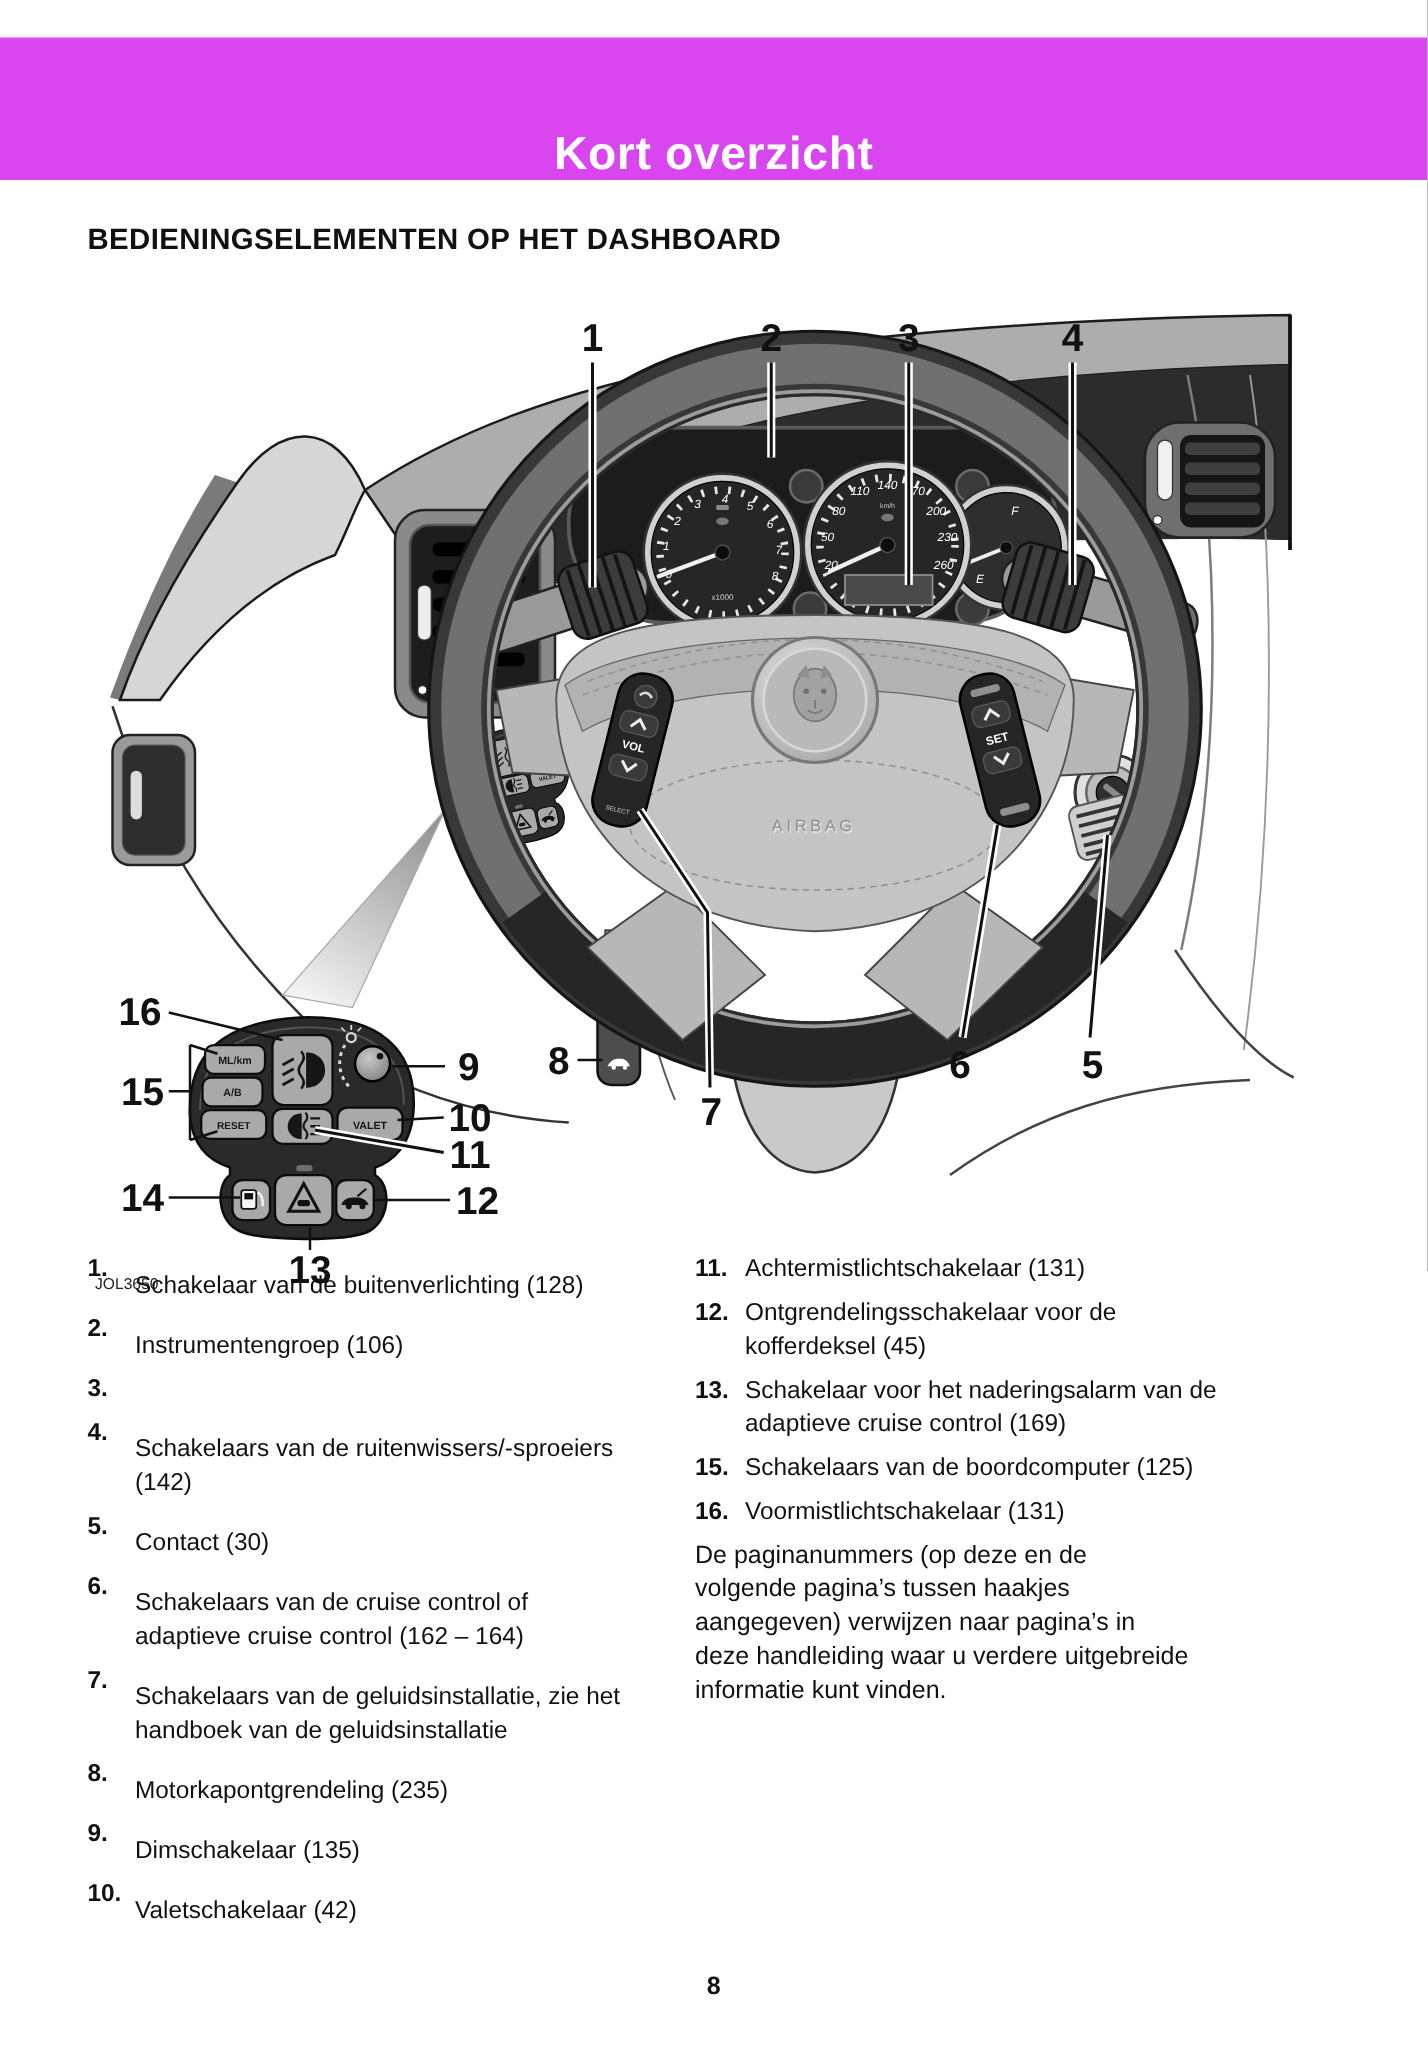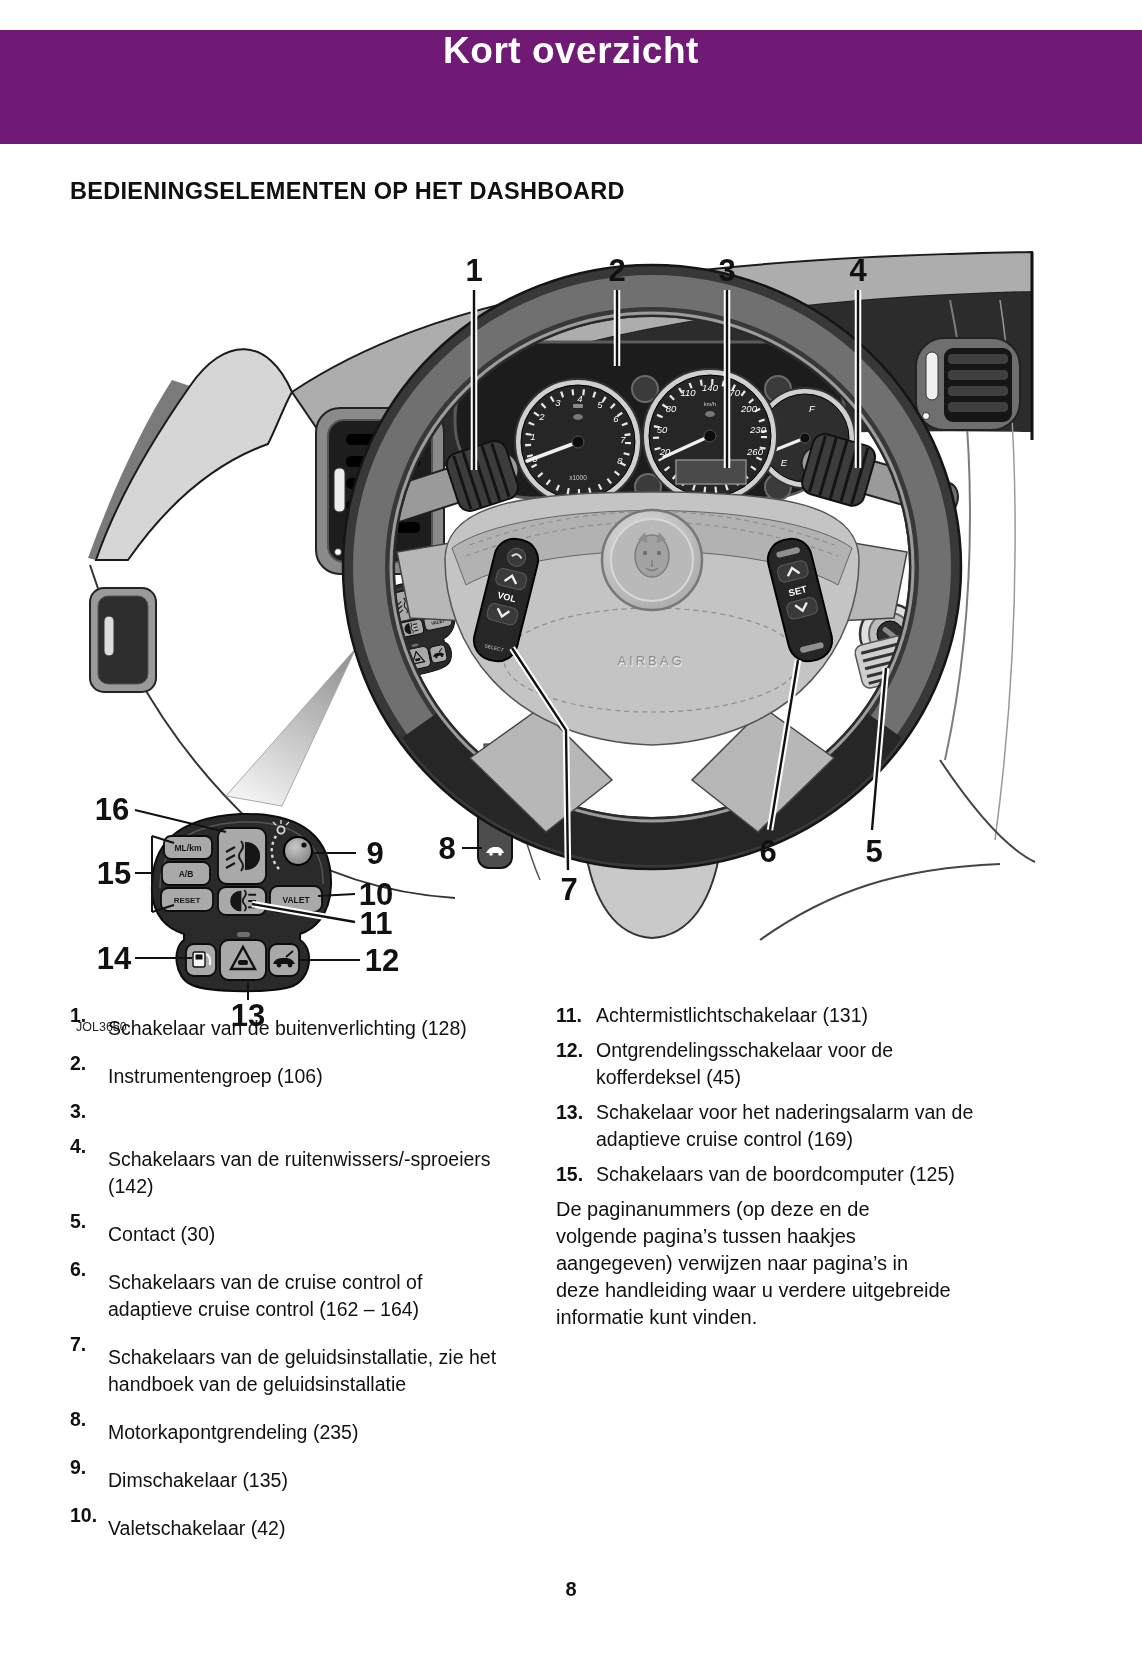--- a/index.html
+++ b/index.html
@@ -1,19 +1,19 @@
 <!DOCTYPE html>
 <html><head>
 <meta charset="utf-8">
 <style>
   html,body{margin:0;padding:0;background:#888;}
   .page{position:relative;width:1142px;height:1654px;margin:0 auto;background:#ffffff;
         font-family:"Liberation Sans",sans-serif;color:#111;overflow:hidden;}
-  .titlebar{position:absolute;top:30px;left:0;width:1142px;height:114px;background:#701a75;
-            display:flex;align-items:flex-start;justify-content:center;}
+  .titlebar{position:absolute;top:30px;left:0;width:1142px;height:114px;background:#d946ef;
+            display:flex;align-items:flex-end;justify-content:center;}
   .titlebar h1{margin:0;color:#fff;font-size:37px;font-weight:bold;letter-spacing:.5px;}
   .heading{position:absolute;top:162px;left:70px;font-size:23.5px;font-weight:bold;letter-spacing:.3px;margin-top:16px;}
   .figure{position:absolute;left:60px;top:240px;}
   svg{font-family:"Liberation Sans",sans-serif;}
   .callout{font-size:31px;font-weight:bold;fill:#111;text-anchor:middle;}
   .cas{stroke:#fff;stroke-width:6.5;fill:none;}
   .led{stroke:#111;stroke-width:2.4;fill:none;}
   .thin{stroke:#111;stroke-width:2;fill:none;}
   .gnum{fill:#fff;font-size:9.5px;font-style:italic;text-anchor:middle;}
   .gsmall{fill:#cfcfcf;text-anchor:middle;}
@@ -418,18 +418,22 @@
           <span class="txt">Ontgrendelingsschakelaar voor de kofferdeksel (45)</span>
         </div>
       <div class="item">
           <span class="num">13.</span>
           <span class="txt">Schakelaar voor het naderingsalarm van de adaptieve cruise control (169)</span>
         </div>
       <div class="item">
           <span class="num">15.</span>
           <span class="txt">Schakelaars van de boordcomputer (125)</span>
         </div>
+      <div class="item">
+          <span class="num">16.</span>
+          <span class="txt">Voormistlichtschakelaar (131)</span>
+        </div>
       <p class="note">De paginanummers (op deze en de volgende pagina’s tussen haakjes aangegeven) verwijzen naar pagina’s in deze handleiding waar u verdere uitgebreide informatie kunt vinden.</p>
     </div>
   </div>
 
   <div class="pagenum">8</div>
 </div>
 
 </body></html>

